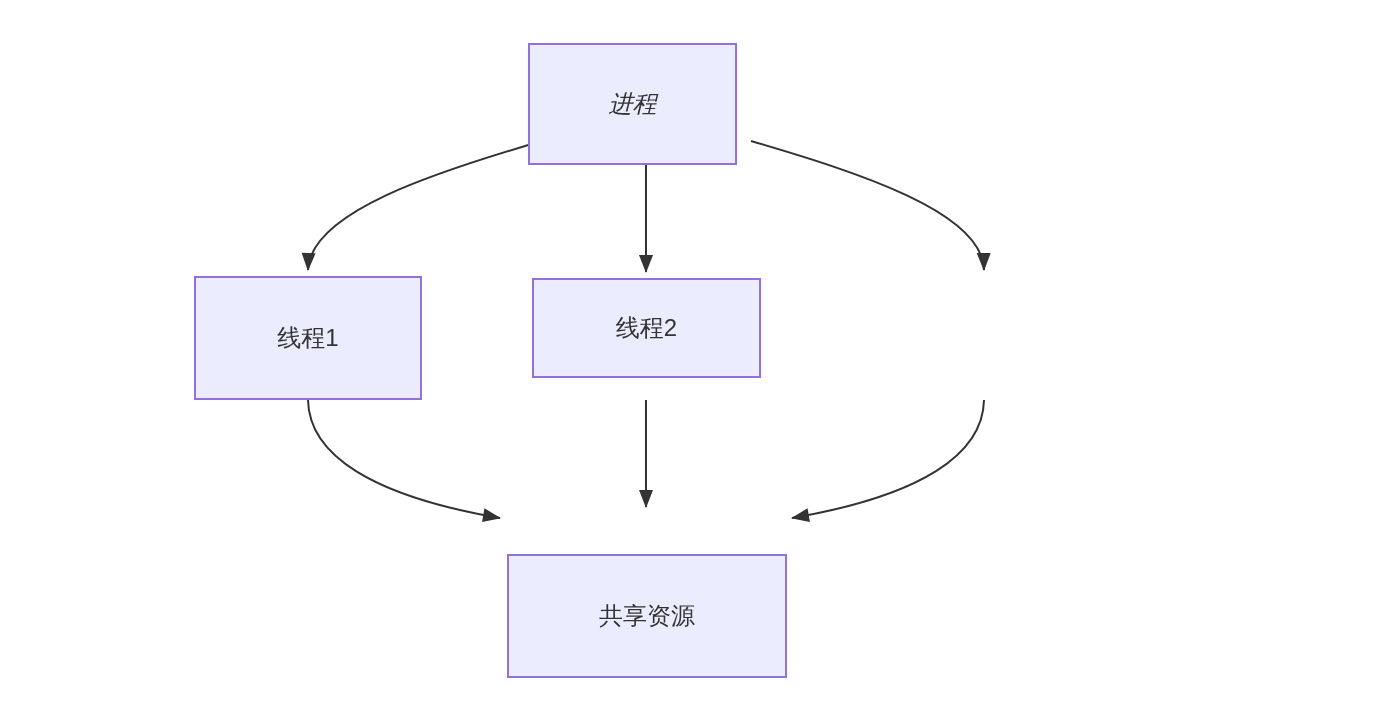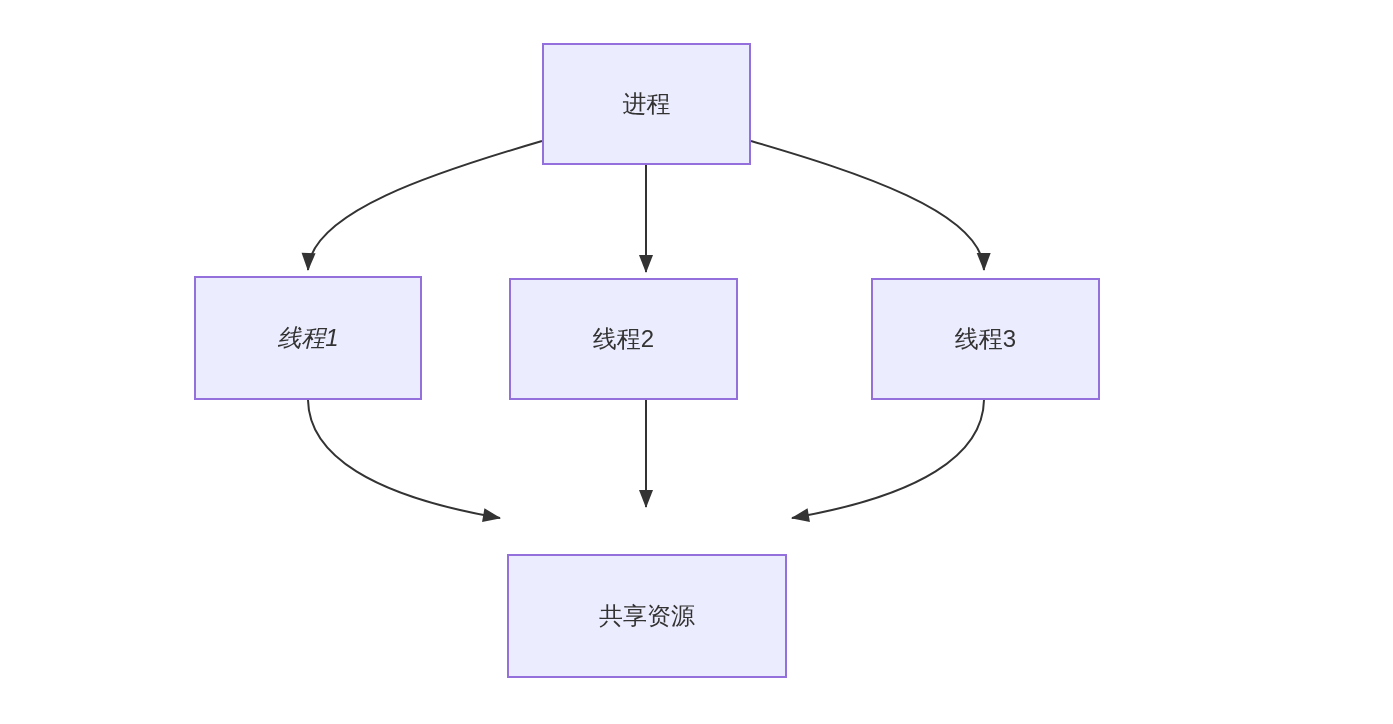--- a/index.html
+++ b/index.html
@@ -37,23 +37,23 @@
     display: flex;
     align-items: center;
     justify-content: center;
   }
   .node-label {
     color: #333333;
     font-size: 24px;
     line-height: 1.2;
     white-space: nowrap;
   }
-  #node-process  { left: 542px; top: 43px;  width: 209px; height: 122px; }
-  #node-thread1  { left: 194px; top: 276px; width: 228px; height: 124px; font-style: italic; }
-  #node-thread2  { left: 509px; top: 278px; width: 229px; height: 122px; }
+  #node-process  { left: 528px; top: 43px;  width: 209px; height: 122px; font-style: italic; }
+  #node-thread1  { left: 194px; top: 276px; width: 228px; height: 124px; }
+  #node-thread2  { left: 532px; top: 278px; width: 229px; height: 100px; }
   #node-thread3  { left: 871px; top: 278px; width: 229px; height: 122px; }
   #node-shared   { left: 507px; top: 512px; width: 280px; height: 124px; margin-top: 42px; }
 </style>
 </head>
 <body>
 
 <div class="canvas">
 
   <svg class="edge-layer" width="1393" height="724" viewBox="0 0 1393 724" xmlns="http://www.w3.org/2000/svg">
     <defs>
@@ -80,21 +80,18 @@
   </div>
 
   <div class="node" id="node-thread1">
     <span class="node-label">线程1</span>
   </div>
 
   <div class="node" id="node-thread2">
     <span class="node-label">线程2</span>
   </div>
 
-  <div class="node" id="node-thread3">
-    <span class="node-label">线程3</span>
-  </div>
 
   <div class="node" id="node-shared">
     <span class="node-label">共享资源</span>
   </div>
 
 </div>
 
 </body></html>

